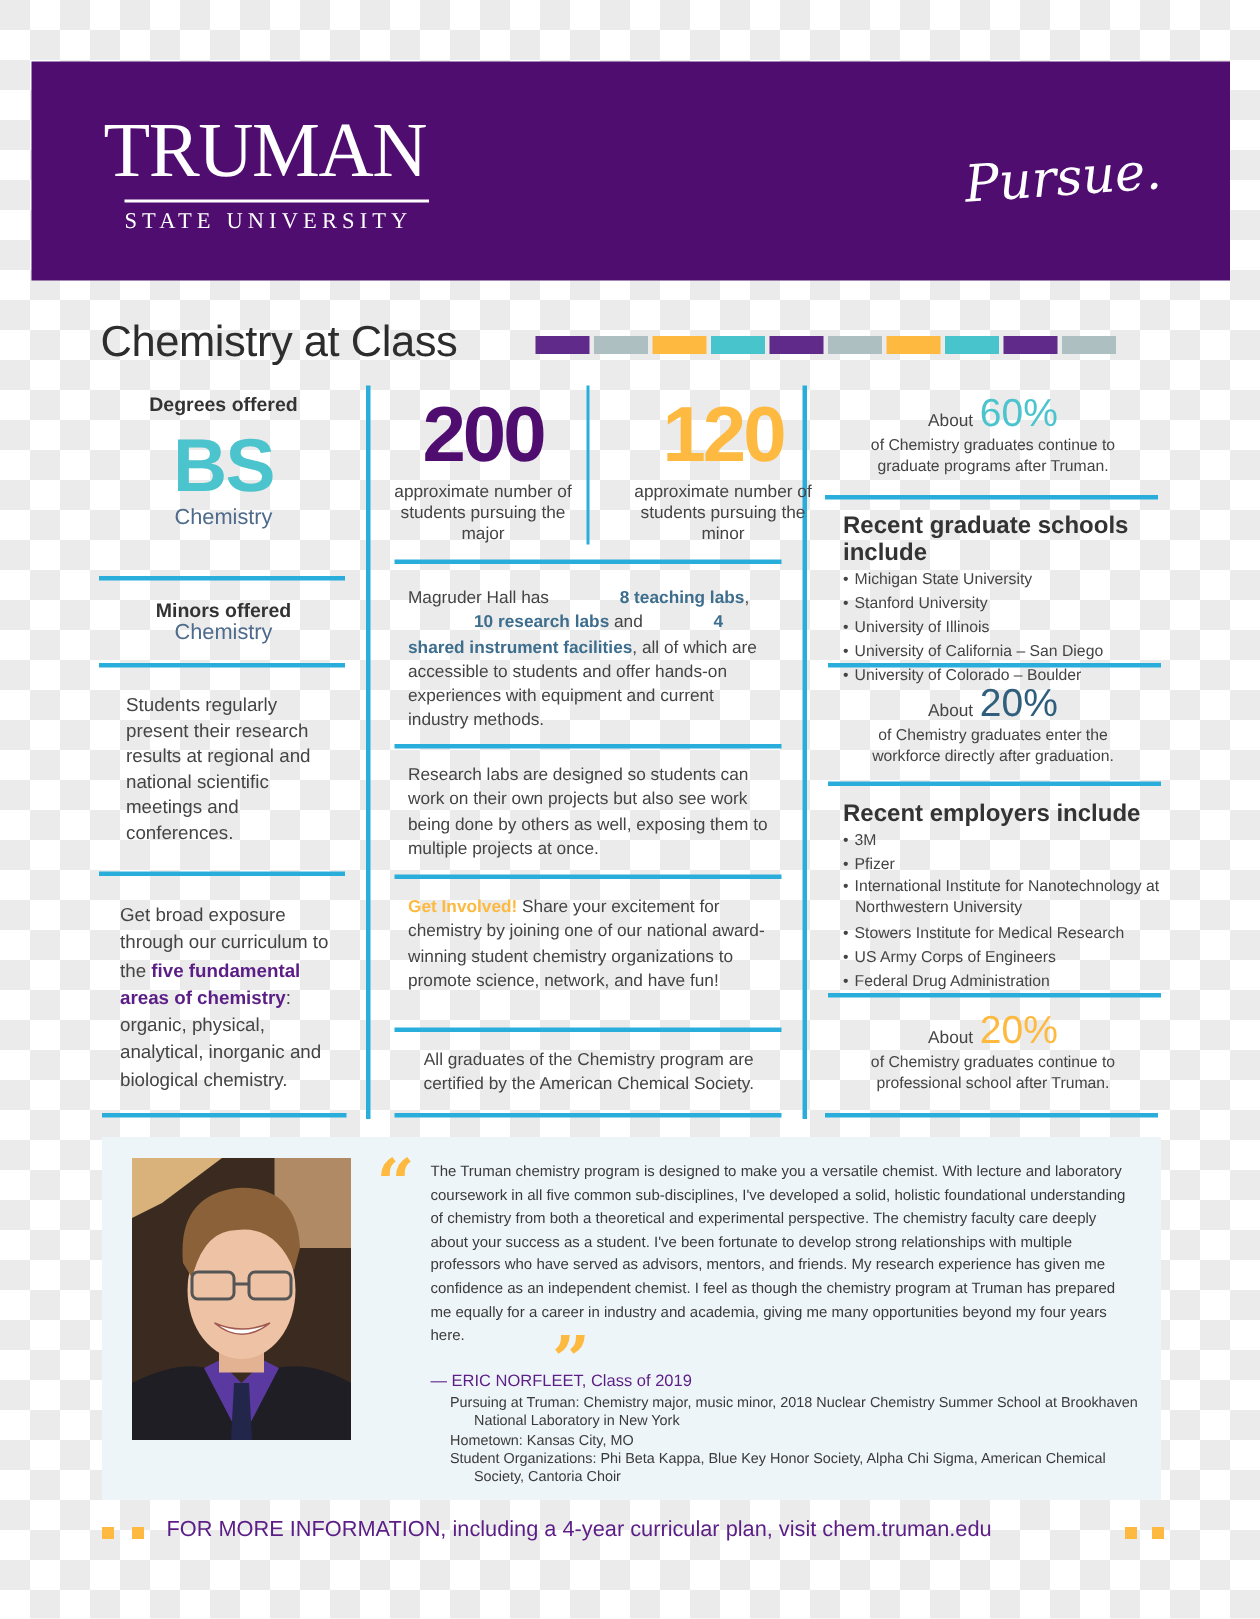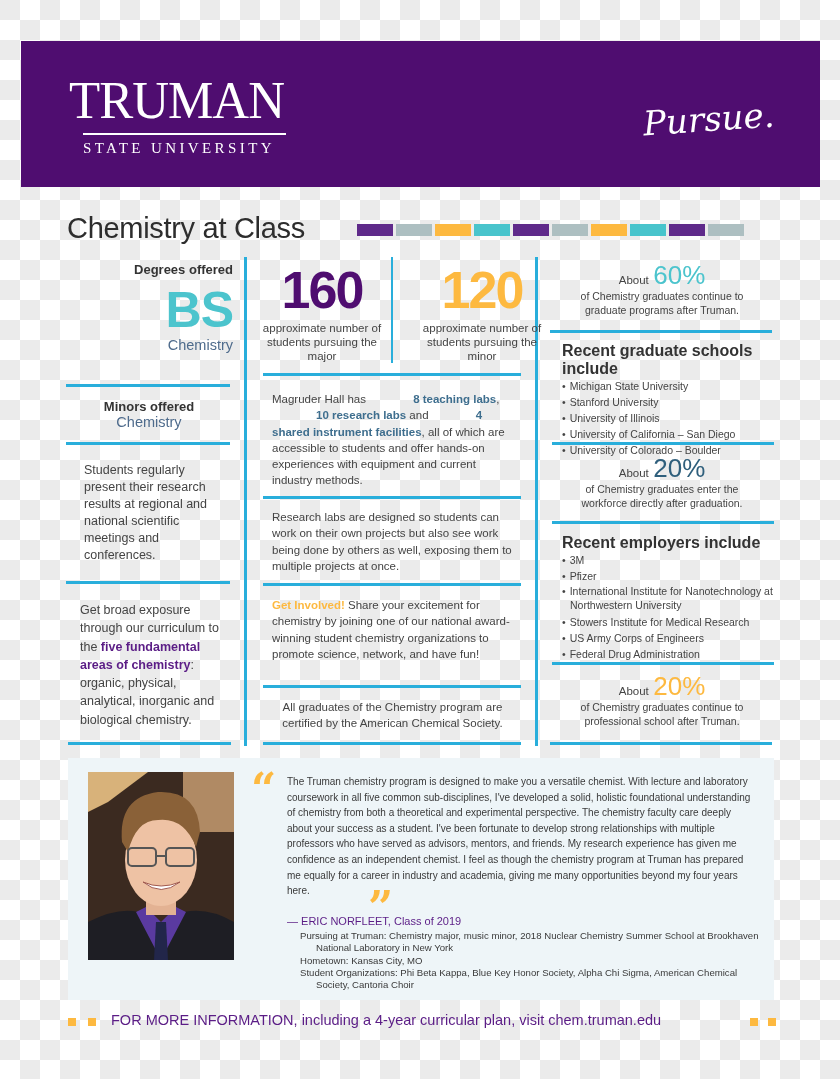--- a/index.html
+++ b/index.html
@@ -112,21 +112,21 @@
   <div class="stripe" style="background:#fdb940"></div>
   <div class="stripe" style="background:#48c4cc"></div>
   <div class="stripe" style="background:#5f2a8a"></div>
   <div class="stripe" style="background:#adbfc1"></div>
 </div>
 
 <div class="vline" style="left:244px; top:257px; height:489px;"></div>
 <div class="vline" style="left:535px; top:257px; height:489px;"></div>
 <div class="vline" style="left:391px; top:257px; height:106px; width:2px;"></div>
 
-<div class="abs center" style="left:65px; top:262px; width:168px;text-align:right;">
+<div class="abs center" style="left:65px; top:262px; width:168px;">
   <div class="deg-label">Degrees offered</div>
   <div class="bs" style="margin-top:8px;">BS</div>
   <div class="teal-sub" style="margin-top:2px;">Chemistry</div>
 </div>
 <div class="hline" style="left:66px; top:384px; width:164px;"></div>
 
 <div class="abs center" style="left:65px; top:399px; width:168px;">
   <div class="deg-label">Minors offered</div>
   <div class="teal-sub">Chemistry</div>
 </div>
@@ -134,21 +134,21 @@
 
 <div class="abs t13" style="left:84px; top:462px; width:140px;">Students regularly present their research results at regional and national scientific meetings and conferences.</div>
 <div class="hline" style="left:66px; top:581px; width:164px;"></div>
 
 <div class="abs t13" style="left:80px; top:601px; width:150px; line-height:18.3px;">
   <span>Get broad exposure through our curriculum to the </span><span class="hl-purple">five fundamental areas of chemistry</span><span>: organic, physical, analytical, inorganic and biological chemistry.</span>
 </div>
 <div class="hline" style="left:68px; top:742px; width:163px;"></div>
 
 <div class="abs center" style="left:262px; top:264px; width:120px;">
-  <div class="big-num" style="color:#4f0d70;">160</div>
+  <div class="big-num" style="color:#4f0d70;">200</div>
   <div class="t12" style="margin-top:5px;">approximate number of students pursuing the major</div>
 </div>
 <div class="abs center" style="left:400px; top:264px; width:124px;margin-left:20px;">
   <div class="big-num" style="color:#fdb940;">120</div>
   <div class="t12" style="margin-top:5px;">approximate number of students pursuing the minor</div>
 </div>
 <div class="hline" style="left:263px; top:373px; width:258px;"></div>
 
 <div class="abs t12" style="left:272px; top:391px; width:240px; line-height:16.3px;">
   <span>Magruder Hall has </span><span class="hl-blue">8 teaching labs</span><span>, </span><span class="hl-blue">10 research labs</span><span> and </span><span class="hl-blue">4 shared instrument facilities</span><span>, all of which are accessible to students and offer hands-on experiences with equipment and current industry methods.</span>

